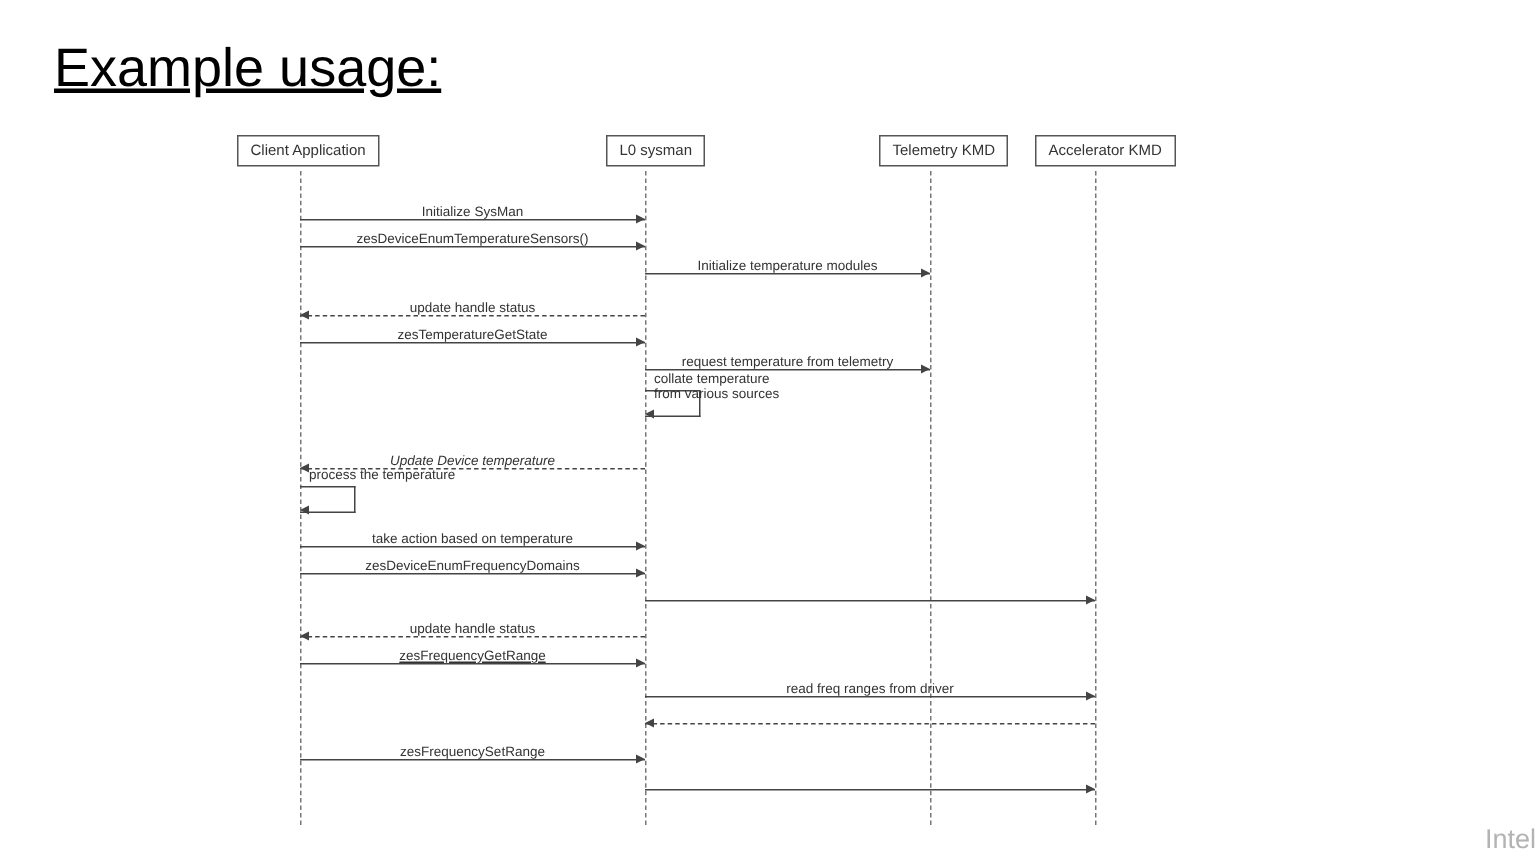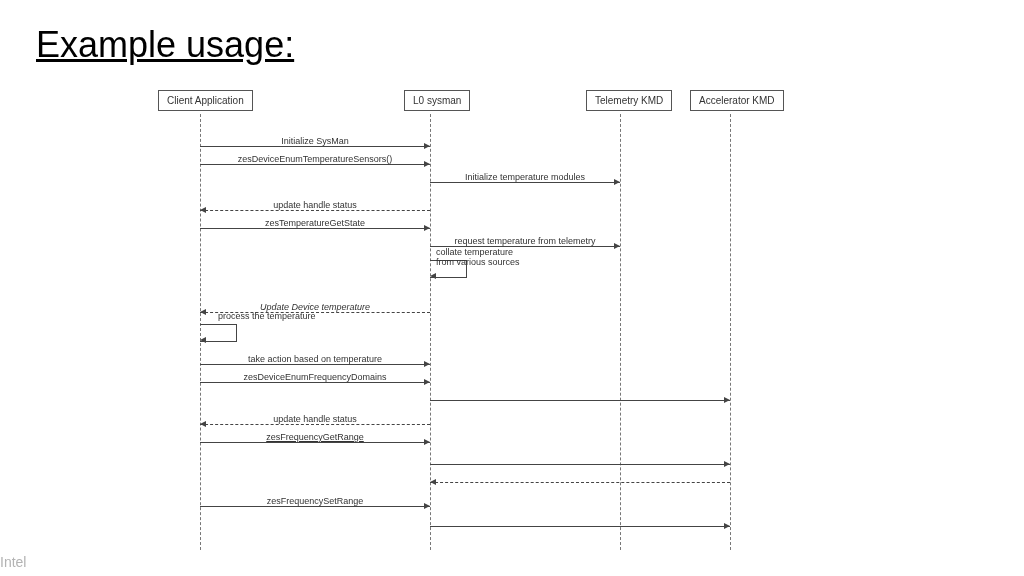--- a/index.html
+++ b/index.html
@@ -19,22 +19,22 @@
     font-size: 36px;
     font-weight: 400;
     color: #000;
     text-decoration: underline;
   }
   .footer {
     position: absolute;
     bottom: 6px;
     left: 0;
     width: 1024px;
-    text-align: left;
-    font-size: 14px;
+    text-align: right;
+    font-size: 18px;
     color: #b3b3b3;
   }
 
   .diagram {
     position: absolute;
     left: 150px;
     top: 90px;
     width: 740px;
     height: 460px;
   }
@@ -178,36 +178,37 @@
         <div class="lbl" style="left: 0px; width: 230px; text-align: center;">update handle status</div>
       </div>
       <div class="msg" style="left: 50px; top: 340px; width: 230px; height: 14px;">
         <div class="line solid" style="left: 0px; width: 230px; top: 12px;"></div>
         <div class="arrow-r" style="left: 224px; top: 9px;"></div>
         <div class="lbl" style="left: 0px; width: 230px; text-align: center; text-decoration: underline;">zesFrequencyGetRange</div>
       </div>
       <div class="msg" style="left: 280px; top: 362px; width: 300px; height: 14px;">
         <div class="line solid" style="left: 0px; width: 300px; top: 12px;"></div>
         <div class="arrow-r" style="left: 294px; top: 9px;"></div>
+        <div class="lbl" style="left: 0px; width: 300px; text-align: center;">read freq ranges from driver</div>
       </div>
       <div class="msg" style="left: 280px; top: 380px; width: 300px; height: 14px;">
         <div class="line dashed" style="left: 0px; width: 300px; top: 12px;"></div>
         <div class="arrow-l" style="left: 0px; top: 9px;"></div>
       </div>
       <div class="msg" style="left: 50px; top: 404px; width: 230px; height: 14px;">
         <div class="line solid" style="left: 0px; width: 230px; top: 12px;"></div>
         <div class="arrow-r" style="left: 224px; top: 9px;"></div>
         <div class="lbl" style="left: 0px; width: 230px; text-align: center;">zesFrequencySetRange</div>
       </div>
       <div class="msg" style="left: 280px; top: 424px; width: 300px; height: 14px;">
         <div class="line solid" style="left: 0px; width: 300px; top: 12px;"></div>
         <div class="arrow-r" style="left: 294px; top: 9px;"></div>
       </div>
       <div class="selfbox" style="left: 280px; top: 170px; width: 36px;"></div>
       <div class="arrow-l" style="position: absolute; left: 280px; top: 183px;"></div>
       <div class="selflbl" style="left: 286px; top: 158px;">collate temperature<br>from various sources</div>
       <div class="selfbox" style="left: 50px; top: 234px; width: 36px;"></div>
       <div class="arrow-l" style="position: absolute; left: 50px; top: 247px;"></div>
-      <div class="selflbl" style="left: 56px; top: 222px; margin-left: 12px;">process the temperature</div>
+      <div class="selflbl" style="left: 56px; top: 222px;">process the temperature</div>
     </div>
 </div>
 
 <div class="footer">Intel</div>
 
 </body></html>

